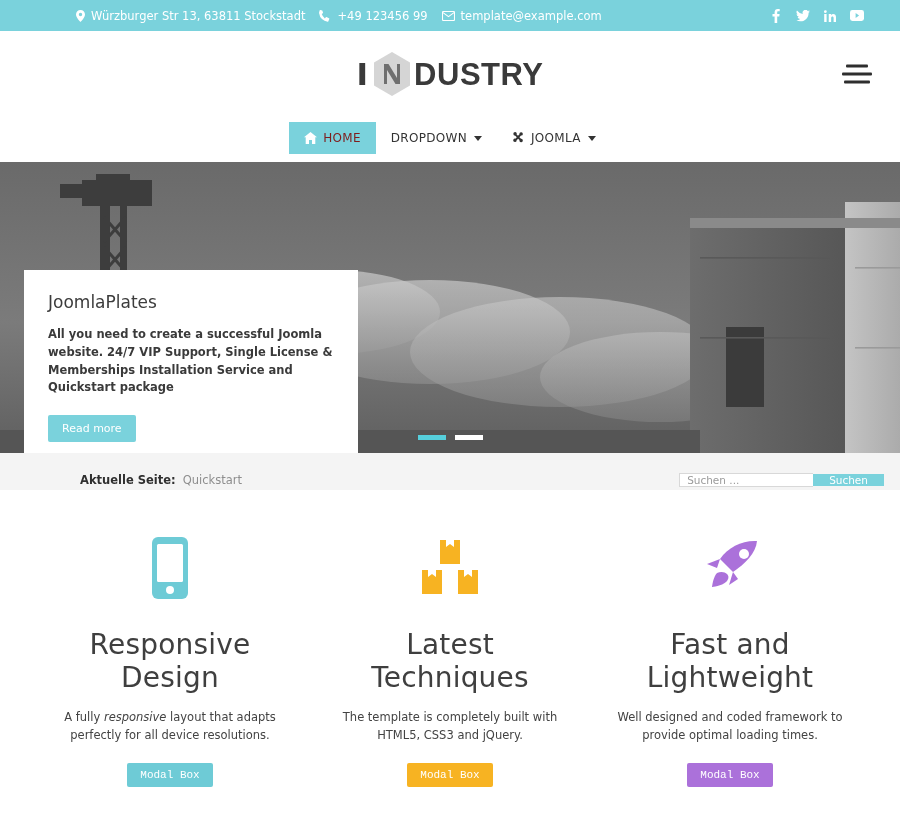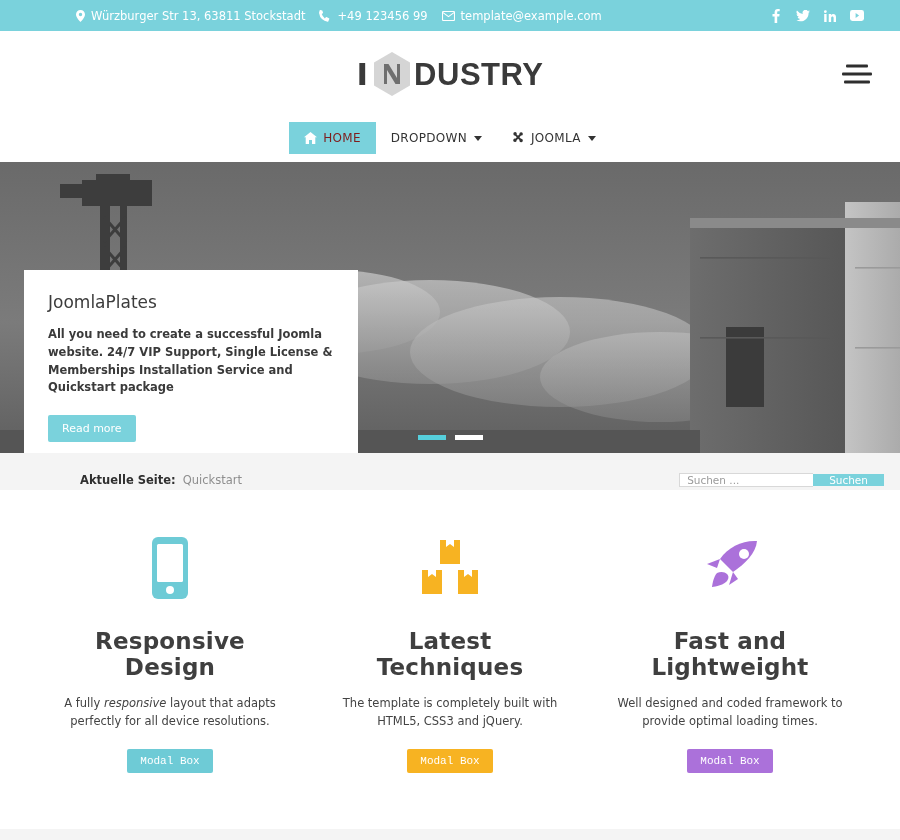--- a/index.html
+++ b/index.html
@@ -194,22 +194,22 @@
   
   .features {
     background: #ffffff;
     display: flex;
     padding: 46px 30px 56px 30px;
   }
   .feature { flex: 1; text-align: center; padding: 0 22px; }
   .feature-icon { height: 64px; display: flex; align-items: center; justify-content: center; margin-bottom: 28px; }
   .feature-icon svg { display: block; }
   .feature h3 {
-    font-size: 23px;
-    font-weight: bold;
+    font-size: 28px;
+    font-weight: normal;
     color: #3f3f3f;
     margin-bottom: 14px;
     letter-spacing: 0.2px;
   }
   .feature p {
     font-size: 11.5px;
     line-height: 1.6;
     color: #434343;
     margin-bottom: 18px;
     text-align: center;

